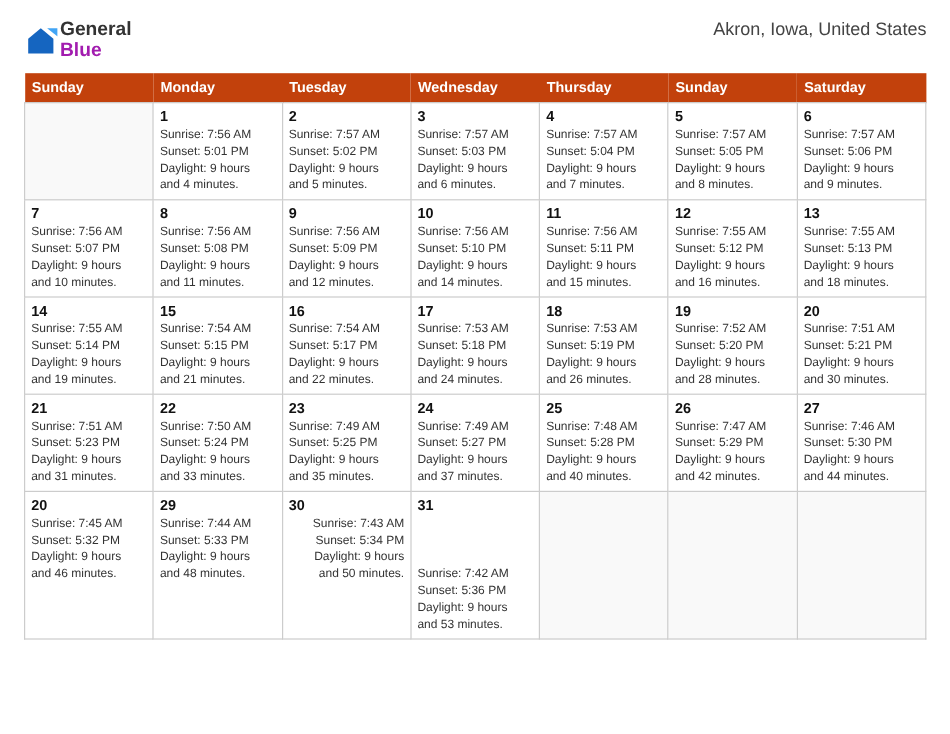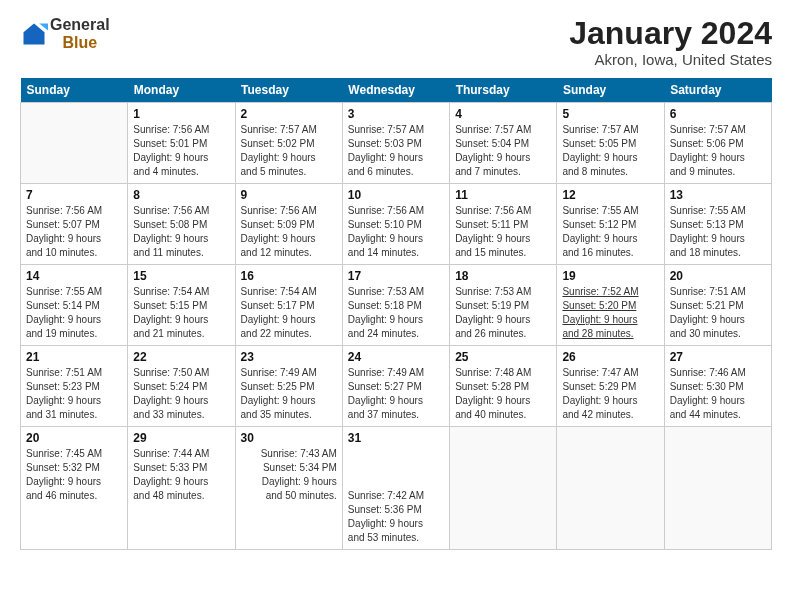--- a/index.html
+++ b/index.html
@@ -32,22 +32,21 @@
       line-height: 1.1;
     }
     .logo-general {
       font-size: 16px;
       font-weight: bold;
       color: #333;
     }
     .logo-blue {
       font-size: 16px;
       font-weight: bold;
-      color: #a16207;
-      text-align: center;
+      color: #a21caf;
     }
     .logo-icon {
       width: 28px;
       height: 28px;
       margin-right: 2px;
     }
     .title-block {
       text-align: right;
     }
     .cal-title {
@@ -59,21 +58,21 @@
     .cal-subtitle {
       font-size: 15px;
       color: #444;
     }
     table {
       width: 100%;
       border-collapse: collapse;
       font-size: 10.5px;
     }
     .day-header {
-      background: #0369a1;
+      background: #c2410c;
       color: #fff;
       text-align: left;
       padding: 5px 6px;
       font-size: 12px;
       font-weight: bold;
     }
     td {
       border: 1px solid #ccc;
       vertical-align: top;
       padding: 4px 5px;
@@ -107,21 +106,20 @@
       <svg class="logo-icon" viewBox="0 0 32 32">
         <polygon points="16,4 28,14 28,28 4,28 4,14" fill="#1565c0"></polygon>
         <polygon points="22,4 32,12 32,4" fill="#42a5f5"></polygon>
       </svg>
       <div class="logo-text">
         <span class="logo-general">General</span>
         <span class="logo-blue">Blue</span>
       </div>
     </div>
     <div class="title-block">
-      <div class="cal-title">January 2024</div>
       <div class="cal-subtitle">Akron, Iowa, United States</div>
     </div>
   </div>
 
   <table>
     <thead>
       <tr>
         <th class="day-header">Sunday</th>
         <th class="day-header">Monday</th>
         <th class="day-header">Tuesday</th>
@@ -259,21 +257,21 @@
           </td>
           <td>
             <div class="day-num">18</div>
             <div class="day-info" style="white-space: pre-line;">Sunrise: 7:53 AM
 Sunset: 5:19 PM
 Daylight: 9 hours
 and 26 minutes.</div>
           </td>
           <td>
             <div class="day-num">19</div>
-            <div class="day-info" style="white-space: pre-line; text-decoration: underline;">Sunrise: 7:52 AM
+            <div class="day-info" style="white-space: pre-line;">Sunrise: 7:52 AM
 Sunset: 5:20 PM
 Daylight: 9 hours
 and 28 minutes.</div>
           </td>
           <td>
             <div class="day-num">20</div>
             <div class="day-info" style="white-space: pre-line;">Sunrise: 7:51 AM
 Sunset: 5:21 PM
 Daylight: 9 hours
 and 30 minutes.</div>

